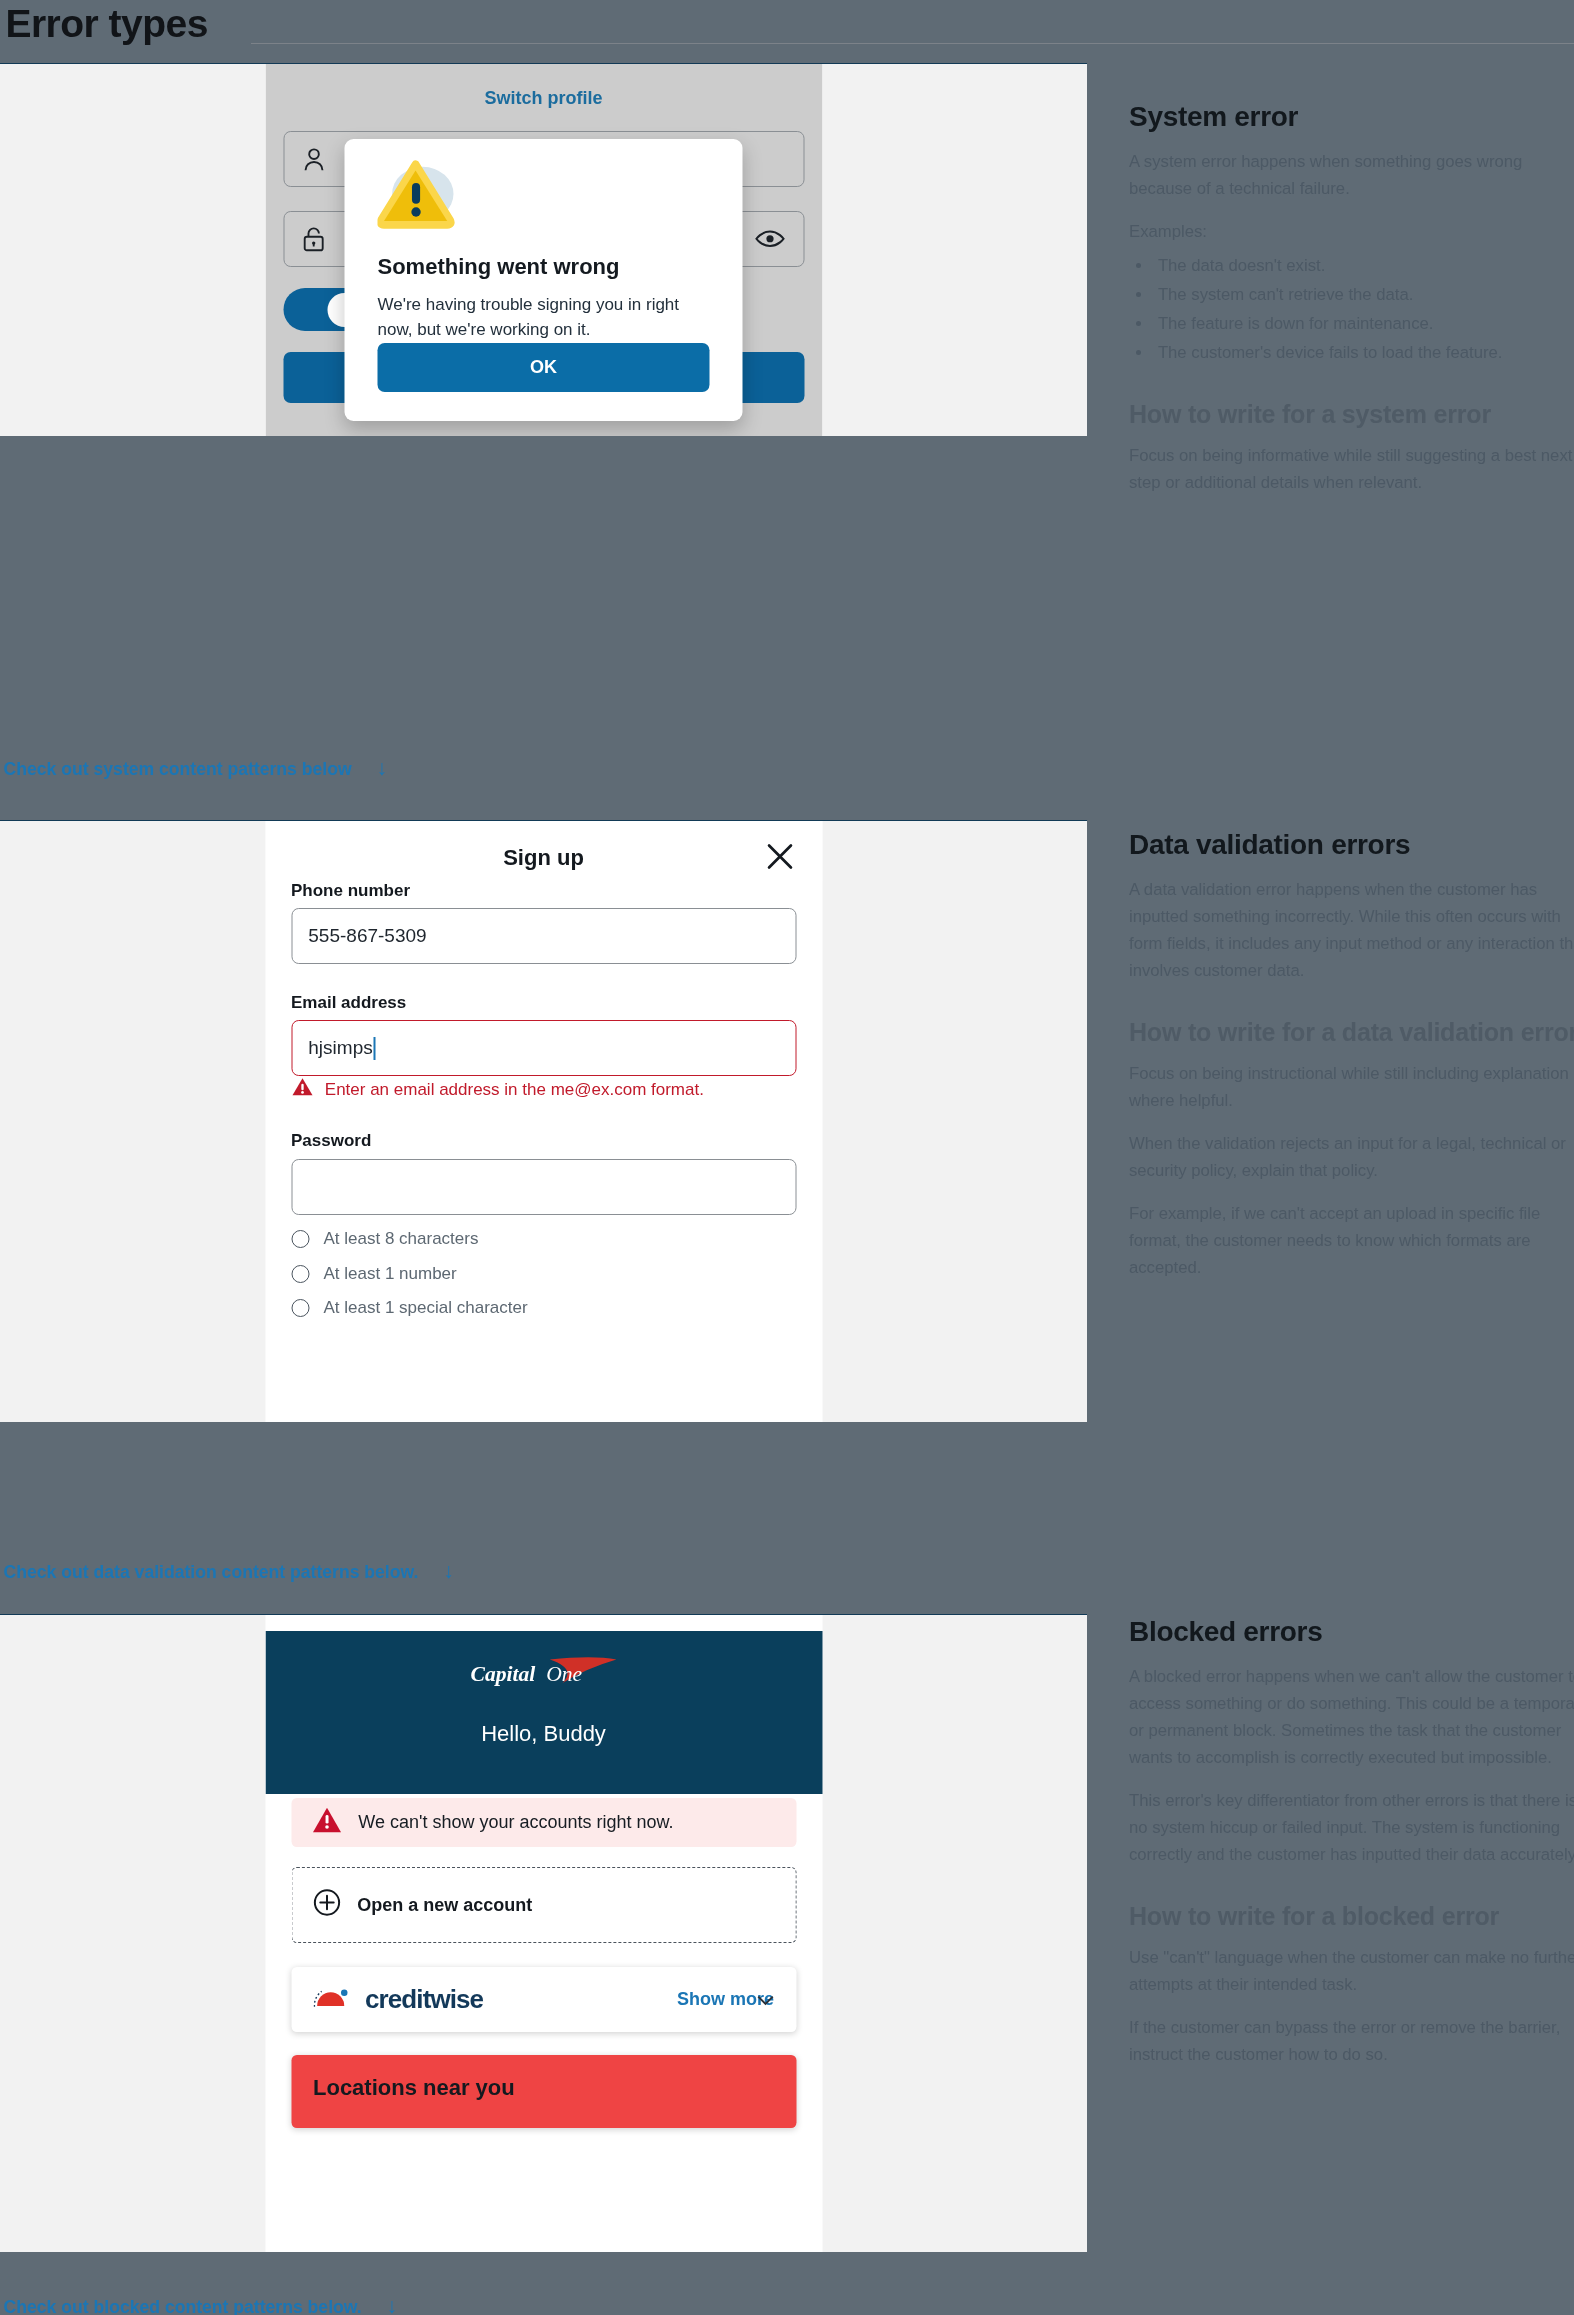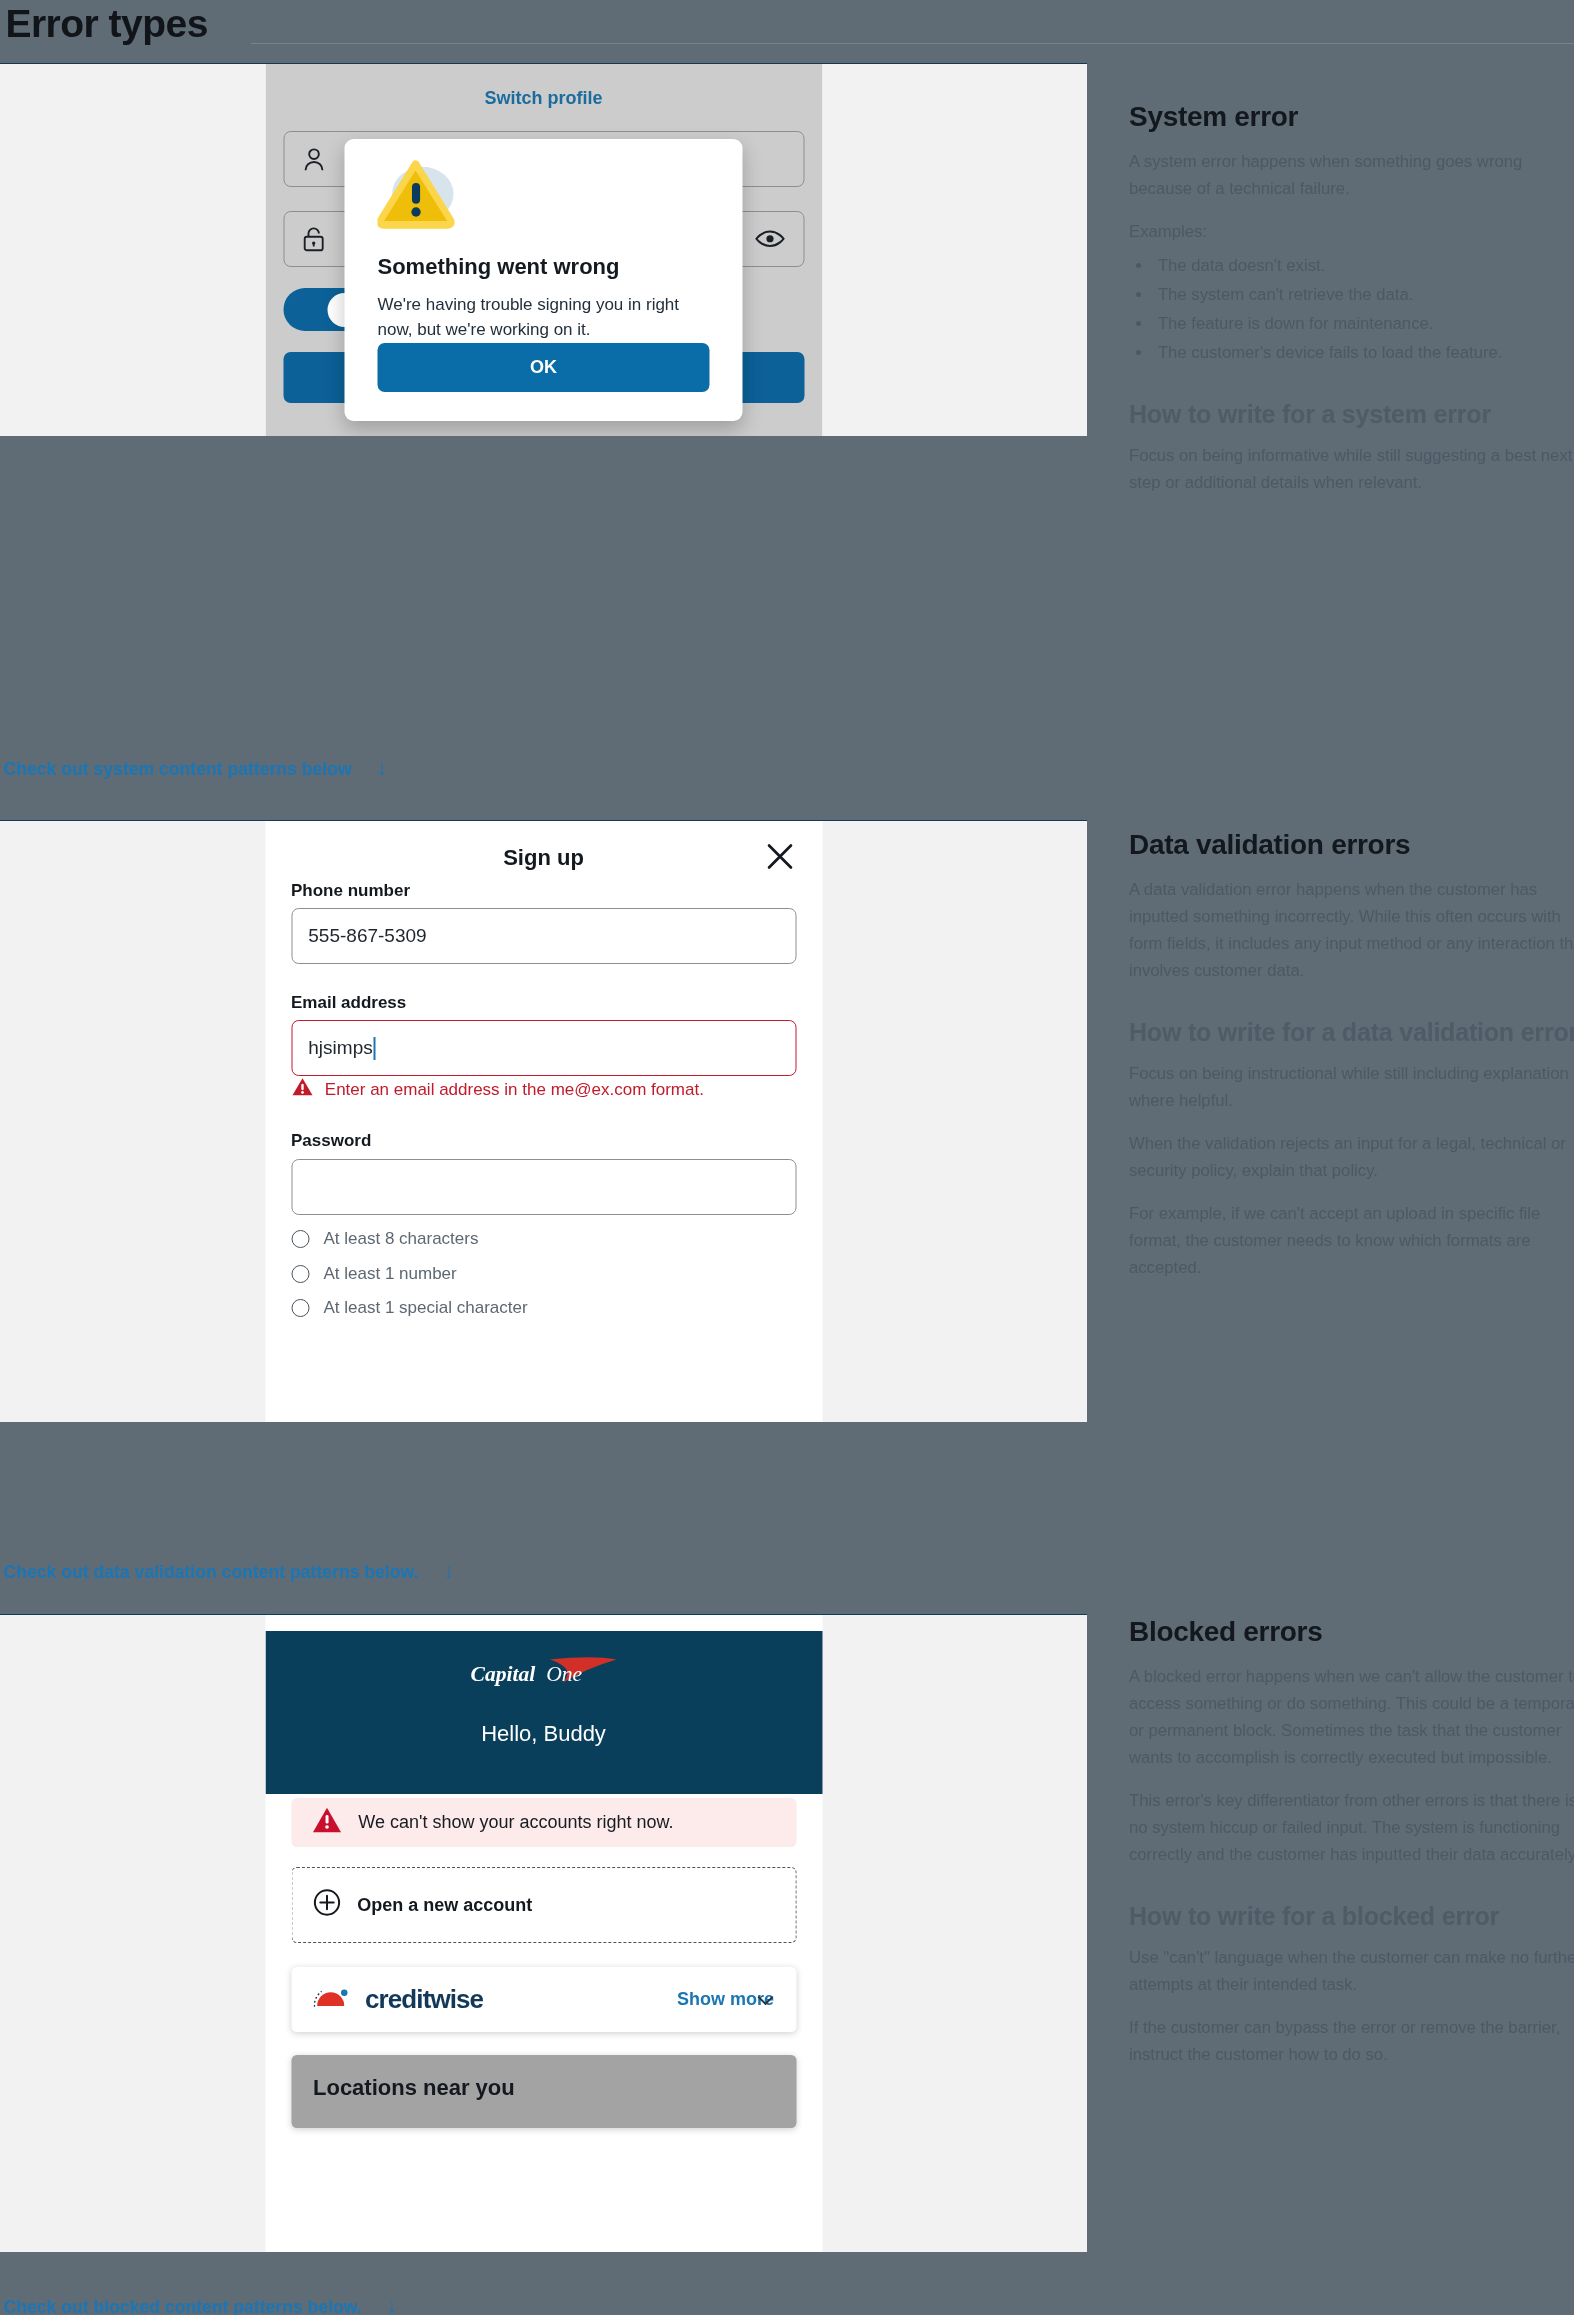--- a/index.html
+++ b/index.html
@@ -191,21 +191,21 @@
     padding: 17px 22px; display: flex; align-items: center; justify-content: space-between;
   }
   .m3-cw { display: flex; align-items: center; gap: 14px; }
   .m3-cw-text {
     font-size: 26px; font-weight: 700; color: #13395a; letter-spacing: -0.9px;
   }
   .m3-showmore {
     font-size: 18px; font-weight: 700; color: #1b76b5; position: relative;
   }
   .m3-locations {
-    margin-top: 23.5px; background: #a3a3a3; border-radius: 5.4px;
+    margin-top: 23.5px; background: #ef4444; border-radius: 5.4px;
     box-shadow: 0 1.8px 6.3px rgba(0,0,0,0.17);
     padding: 20px 22px 27px 22px;
     font-size: 22px; font-weight: 700; color: #14191f;
   }
 </style>
 </head>
 <body>
 
 <div class="page-head">
   <div class="page-title">Error types</div>

